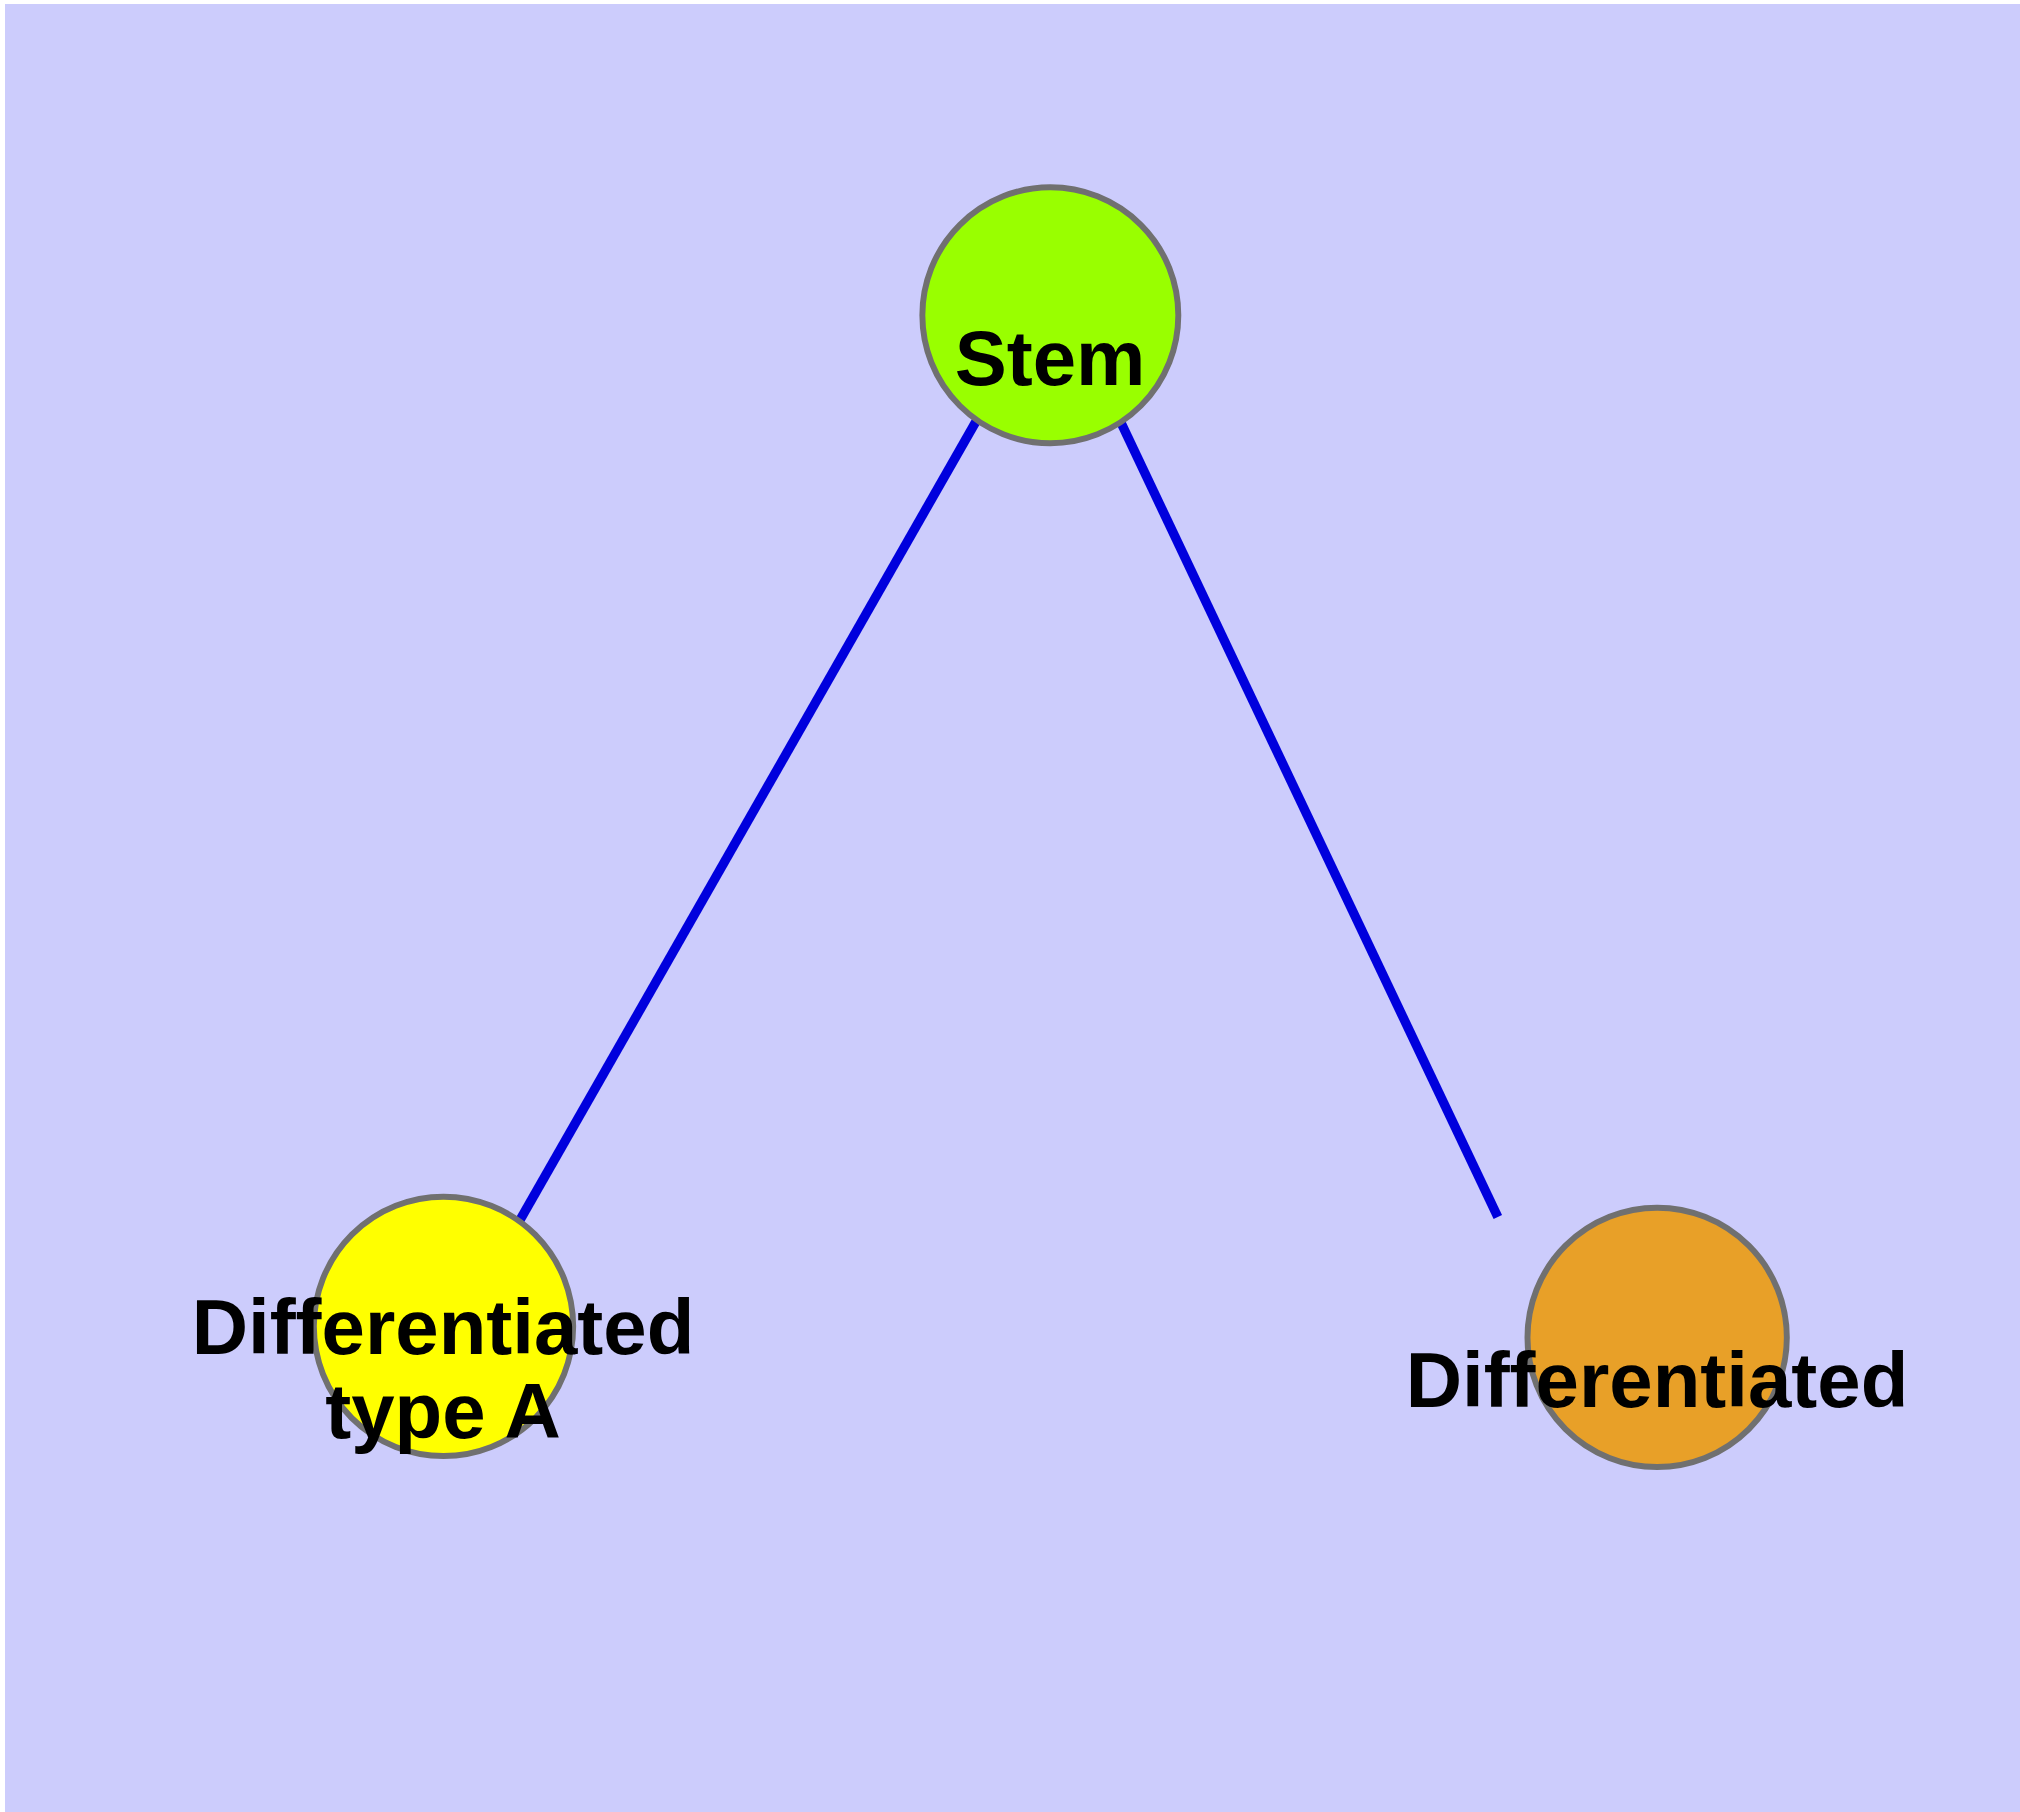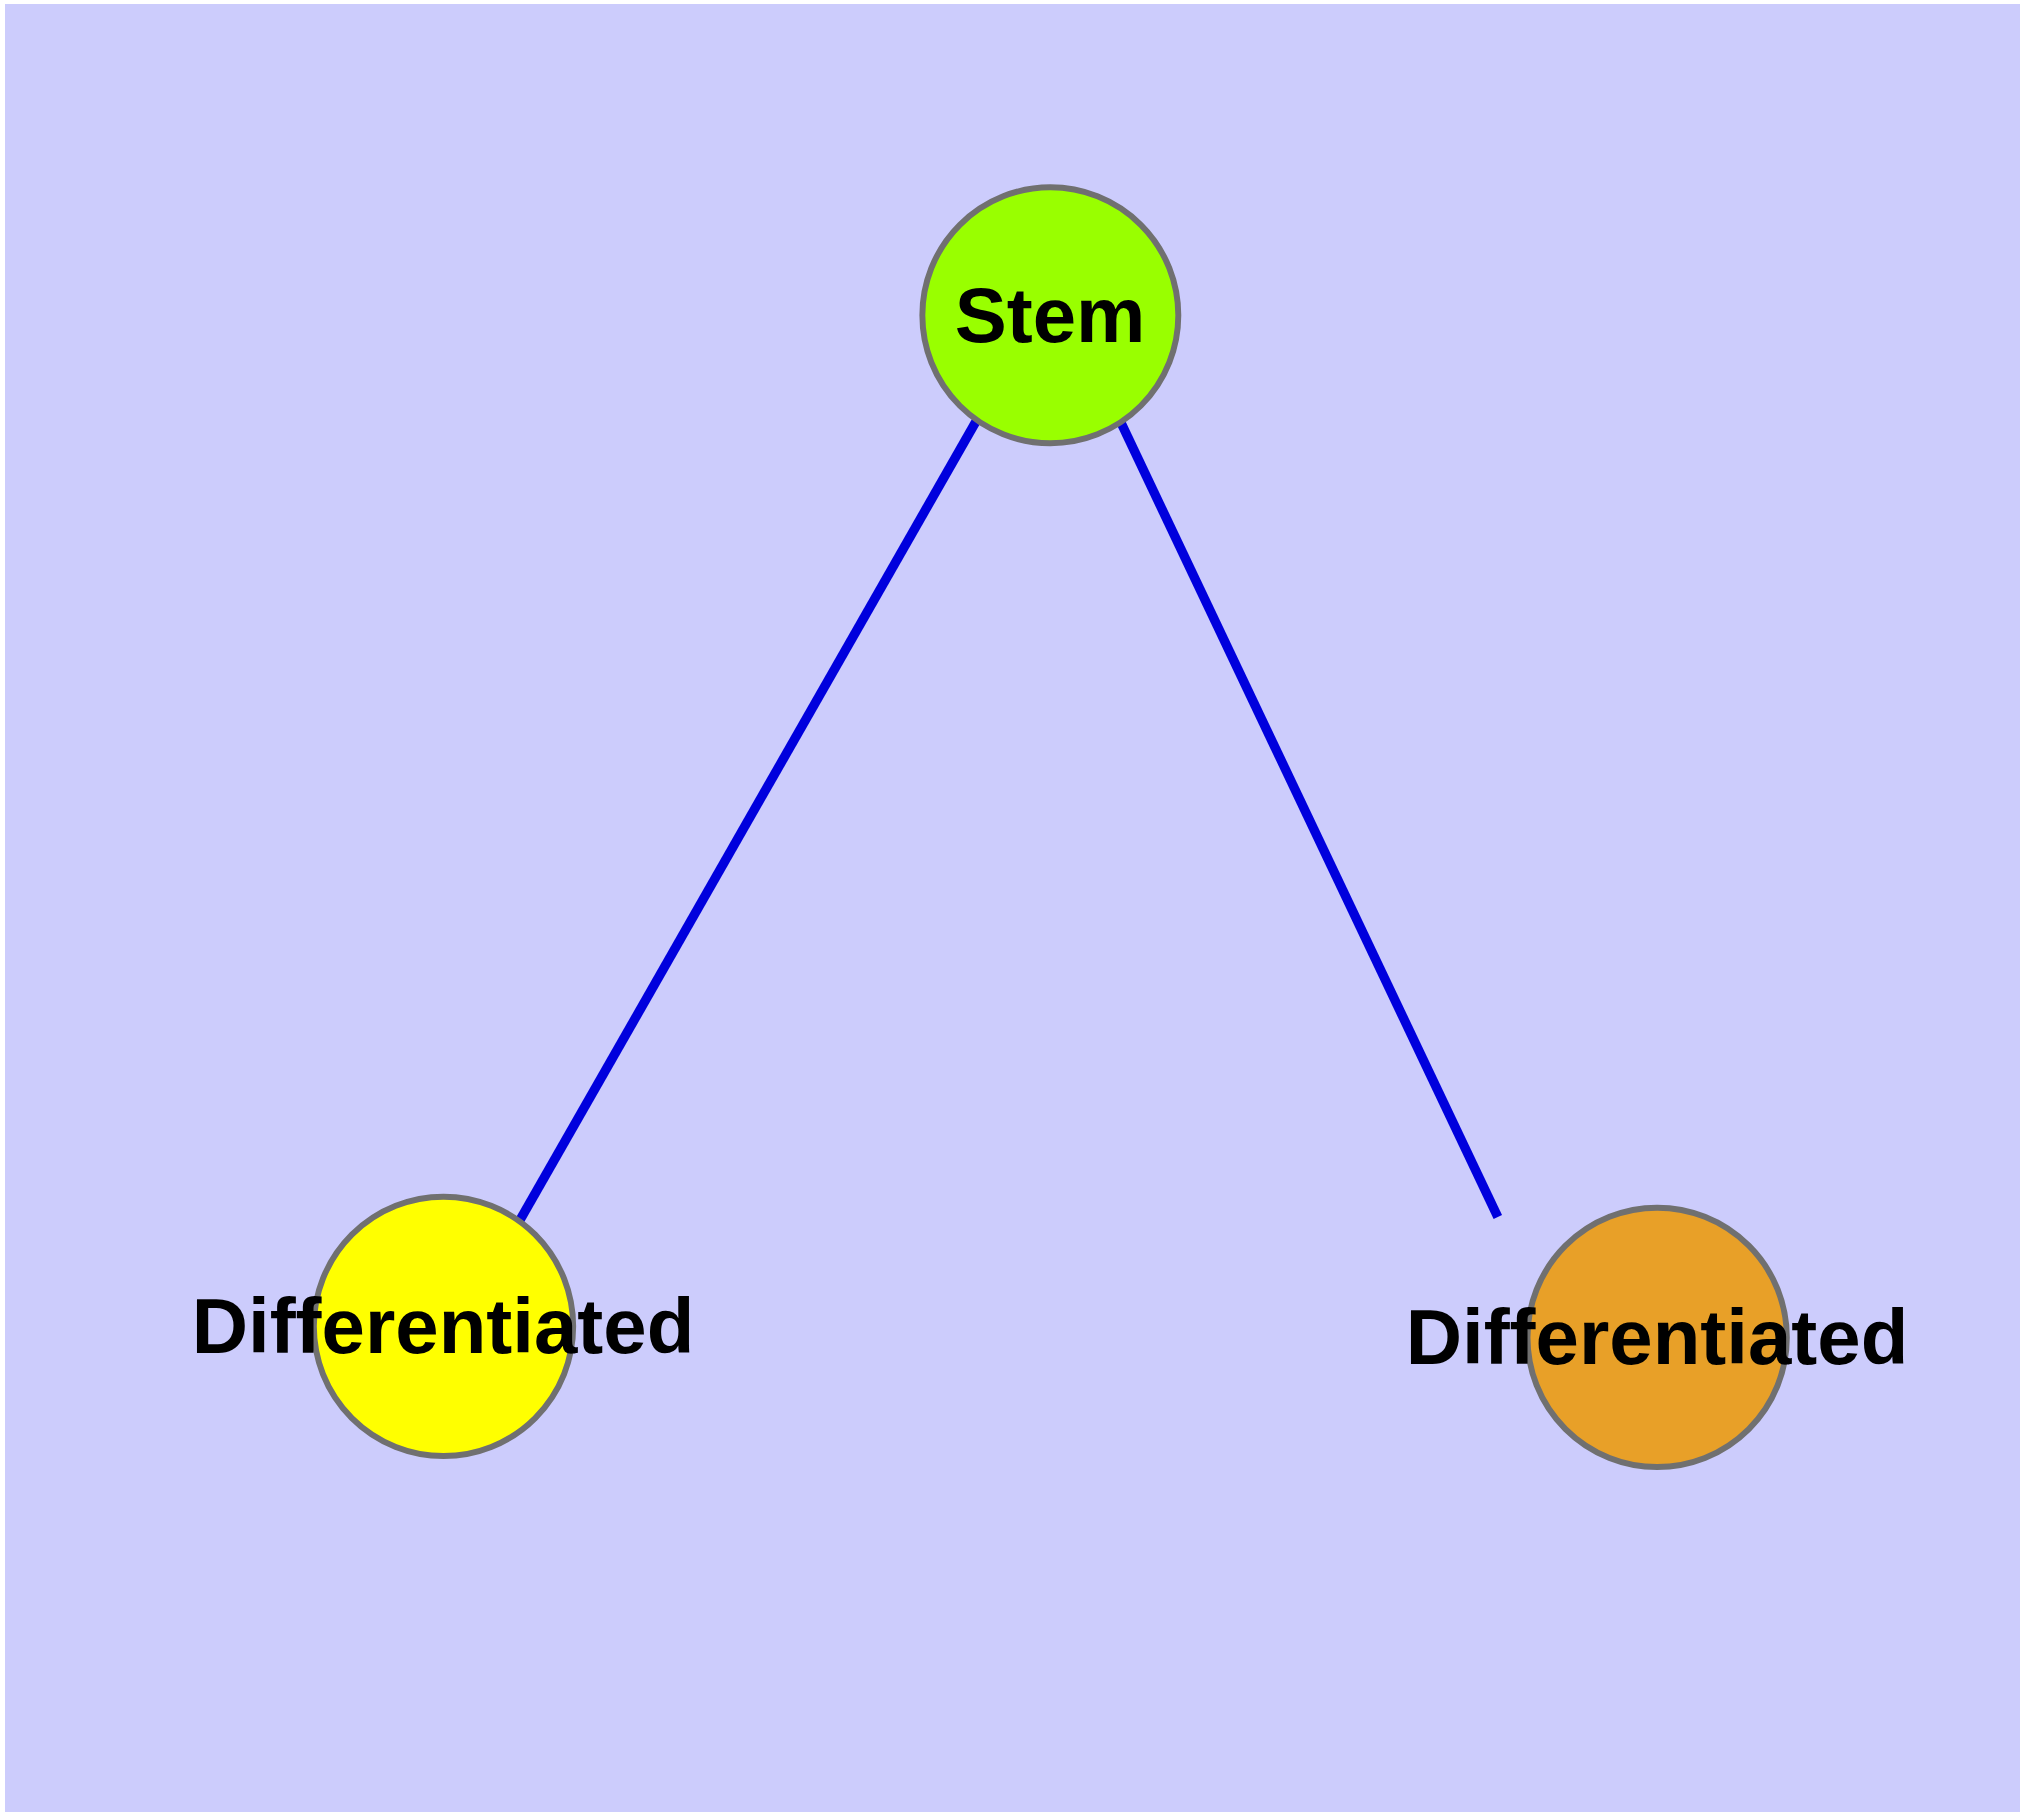--- a/index.html
+++ b/index.html
@@ -33,20 +33,21 @@
   }
   .node-label {
     position: absolute;
     text-align: center;
     color: #000000;
     font-weight: bold;
     line-height: 1.08;
     white-space: pre;
     pointer-events: none;
     transform: translate(-50%, -50%);
+    margin-top: 43px;
   }
 </style>
 </head>
 <body>
 
 <div id="stage">
   <div id="canvas"></div>
 
   <svg id="graph-svg" viewBox="0 0 2384 2138">
     <g id="edges-layer">
@@ -55,17 +56,17 @@
       </g>
     <g id="nodes-layer">
         <circle cx="1239" cy="372" r="151" fill="#99ff00" stroke="#707070" stroke-width="7"></circle>
         <circle cx="523" cy="1565" r="153" fill="#ffff00" stroke="#707070" stroke-width="7"></circle>
         <circle cx="1955" cy="1578" r="153" fill="#e8a028" stroke="#707070" stroke-width="7"></circle>
       </g>
   </svg>
 
   <div id="labels-layer">
       <div class="node-label" style="left: 1050px; top: 315px; font-size: 78px; color: rgb(0, 0, 0);"><div>Stem</div></div>
-      <div class="node-label" style="left: 443px; top: 1326px; font-size: 78px; color: rgb(0, 0, 0);"><div>Differentiated</div></div>
+      <div class="node-label" style="left: 443px; top: 1326px; font-size: 78px; color: rgb(0, 0, 0);"><div>Differentiated</div><div>type A</div></div>
       <div class="node-label" style="left: 1657px; top: 1337px; font-size: 78px; color: rgb(0, 0, 0);"><div>Differentiated</div></div>
     </div>
 </div>
 
 
 </body></html>

